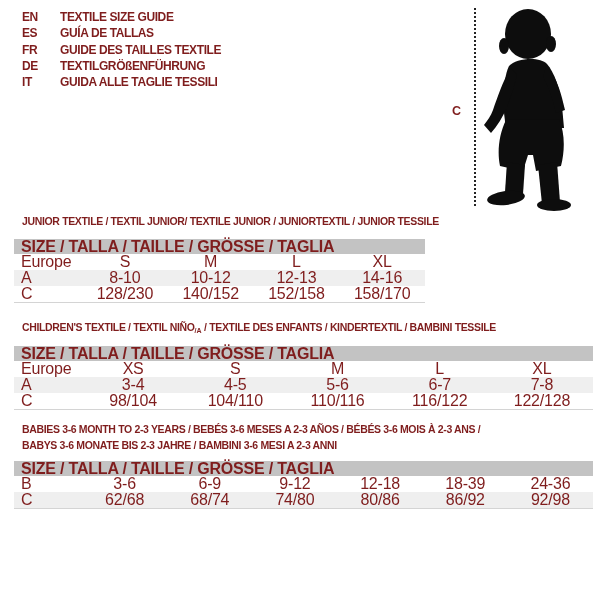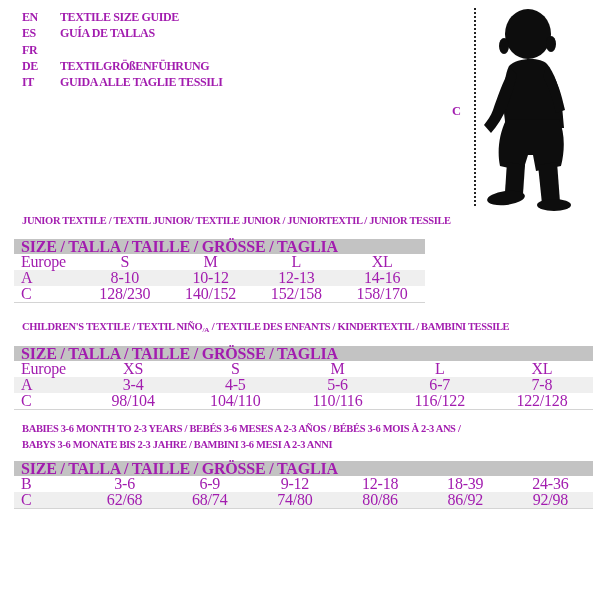--- a/index.html
+++ b/index.html
@@ -1,33 +1,33 @@
 <!DOCTYPE html>
 <html><head>
 <meta charset="utf-8">
 <style>
   html,body{margin:0;padding:0;background:#fff;}
   #canvas{
     position:relative;width:600px;height:600px;background:#ffffff;
-    font-family:Liberation Serif, serif;color:#a21caf;overflow:hidden;
+    font-family:Liberation Sans, sans-serif;color:#7f1d1d;overflow:hidden;
   }
   
   .lang-block{position:absolute;left:22px;top:9px;}
   .lang-row{display:flex;line-height:16.3px;font-weight:700;font-size:12px;letter-spacing:-0.4px;}
   .lang-code{width:38px;}
   
   .measure-line{position:absolute;left:474px;top:8px;height:198px;width:0;border-left:2.5px dotted #232323;}
   .height-label{position:absolute;left:452px;top:104px;font-size:12.5px;font-weight:700;}
   
   .sec-title{position:absolute;left:22px;font-size:10.5px;font-weight:700;letter-spacing:-0.35px;white-space:nowrap;}
   .sub{font-size:7px;vertical-align:-2px;letter-spacing:0;}
   
   .t{position:absolute;left:14px;font-size:16px;letter-spacing:-0.2px;border-bottom:1px solid #d4d4d4;}
   .th{height:15px;line-height:15px;font-weight:700;padding-left:7px;}
-  .tr{display:flex;height:16px;line-height:16px;justify-content:center;}
+  .tr{display:flex;height:16px;line-height:16px;}
   .c{flex:1;text-align:center;}
   .c.lbl{flex:0 0 61px;text-align:left;padding-left:7px;}
   
   .legend{position:absolute;left:22px;top:537px;font-size:10.5px;font-weight:700;letter-spacing:-0.35px;line-height:16.8px;}
   svg{display:block;}
 </style>
 </head>
 <body>
 
 <div id="canvas">
@@ -36,20 +36,21 @@
     <div class="lang-row">
       <span class="lang-code">EN</span>
       <span>TEXTILE SIZE GUIDE</span>
     </div>
     <div class="lang-row">
       <span class="lang-code">ES</span>
       <span>GUÍA DE TALLAS</span>
     </div>
     <div class="lang-row">
       <span class="lang-code">FR</span>
+      <span>GUIDE DES TAILLES TEXTILE</span>
     </div>
     <div class="lang-row">
       <span class="lang-code">DE</span>
       <span>TEXTILGRÖßENFÜHRUNG</span>
     </div>
     <div class="lang-row">
       <span class="lang-code">IT</span>
       <span>GUIDA ALLE TAGLIE TESSILI</span>
     </div>
   </div>

